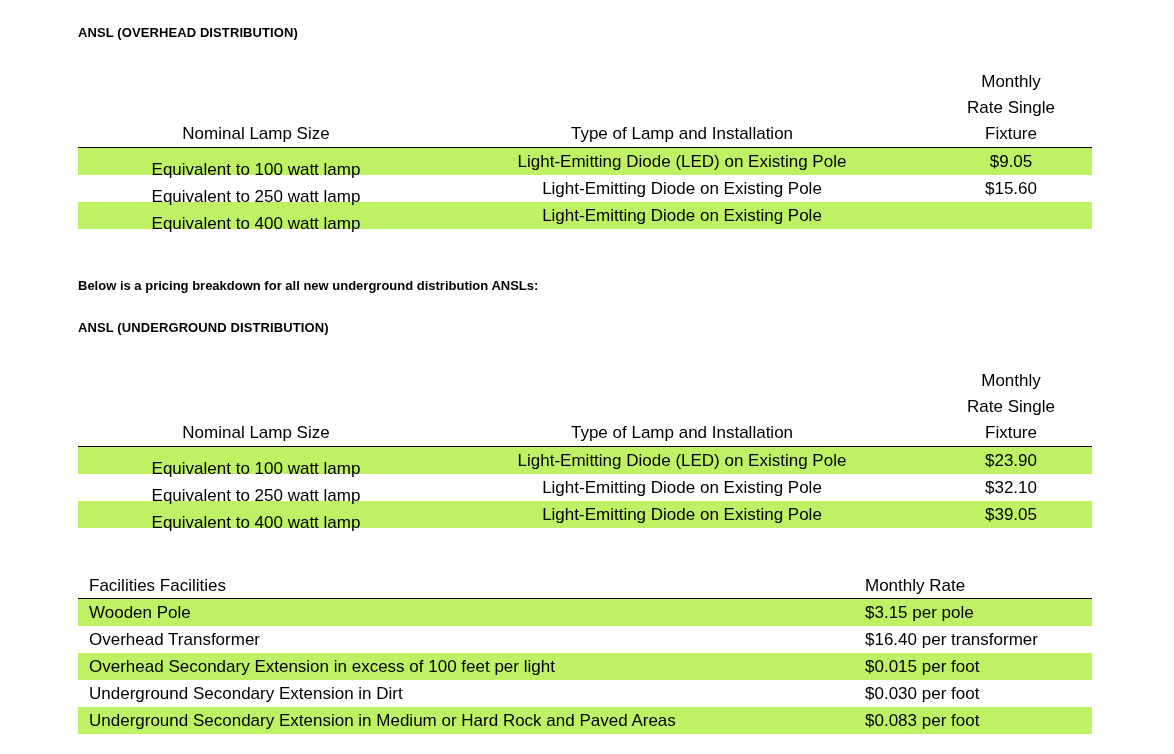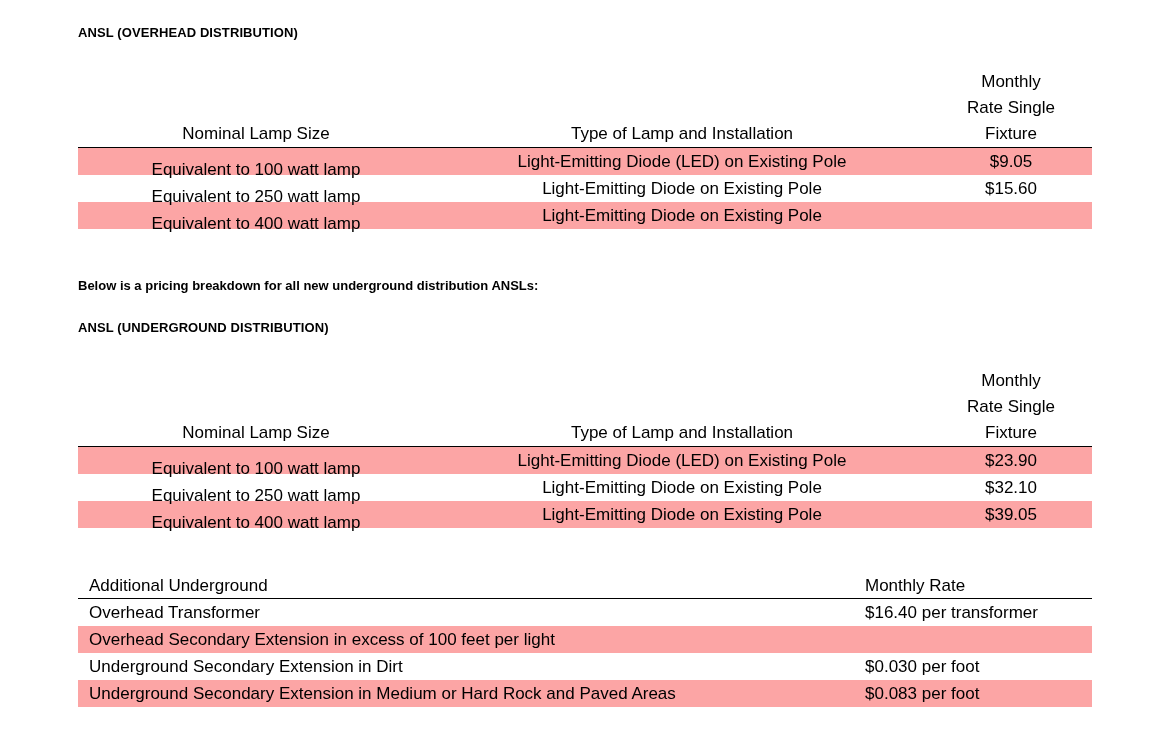--- a/index.html
+++ b/index.html
@@ -38,21 +38,21 @@
     line-height:26px;
   }
   .rt-col1 { width:356px; text-align:center;margin-top:8px; }
   .rt-col2 { width:496px; text-align:center; }
   .rt-col3 { width:162px; text-align:center; }
   .rt-row {
     display:flex;
     height:27px;
     line-height:27px;
   }
-  .shaded { background:#fca5a5; }
+  .shaded { background:#bef264; }
 
   
   .add-table { width:1014px; margin-top:47px; }
   .at-header {
     display:flex;
     height:24px;
     line-height:22px;
     border-bottom:1.5px solid #000000;
   }
   .at-row {
@@ -122,29 +122,34 @@
     </div>
     <div class="rt-row shaded">
       <div class="rt-col1">Equivalent to 400 watt lamp</div>
       <div class="rt-col2">Light-Emitting Diode on Existing Pole</div>
       <div class="rt-col3">$39.05</div>
     </div>
   </div>
 
   <div class="add-table">
     <div class="at-header">
-      <div class="at-col1">Additional Underground</div>
+      <div class="at-col1">Facilities Facilities</div>
       <div class="at-col2">Monthly Rate</div>
+    </div>
+    <div class="at-row shaded">
+      <div class="at-col1">Wooden Pole</div>
+      <div class="at-col2">$3.15 per pole</div>
     </div>
     <div class="at-row">
       <div class="at-col1">Overhead Transformer</div>
       <div class="at-col2">$16.40 per transformer</div>
     </div>
     <div class="at-row shaded">
       <div class="at-col1">Overhead Secondary Extension in excess of 100 feet per light</div>
+      <div class="at-col2">$0.015 per foot</div>
     </div>
     <div class="at-row">
       <div class="at-col1">Underground Secondary Extension in Dirt</div>
       <div class="at-col2">$0.030 per foot</div>
     </div>
     <div class="at-row shaded">
       <div class="at-col1">Underground Secondary Extension in Medium or Hard Rock and Paved Areas</div>
       <div class="at-col2">$0.083 per foot</div>
     </div>
   </div>

